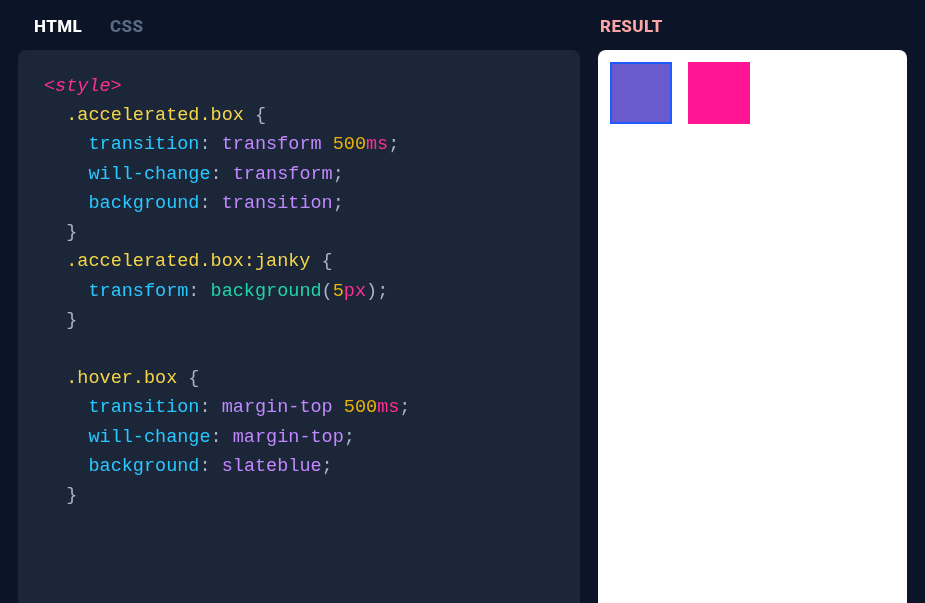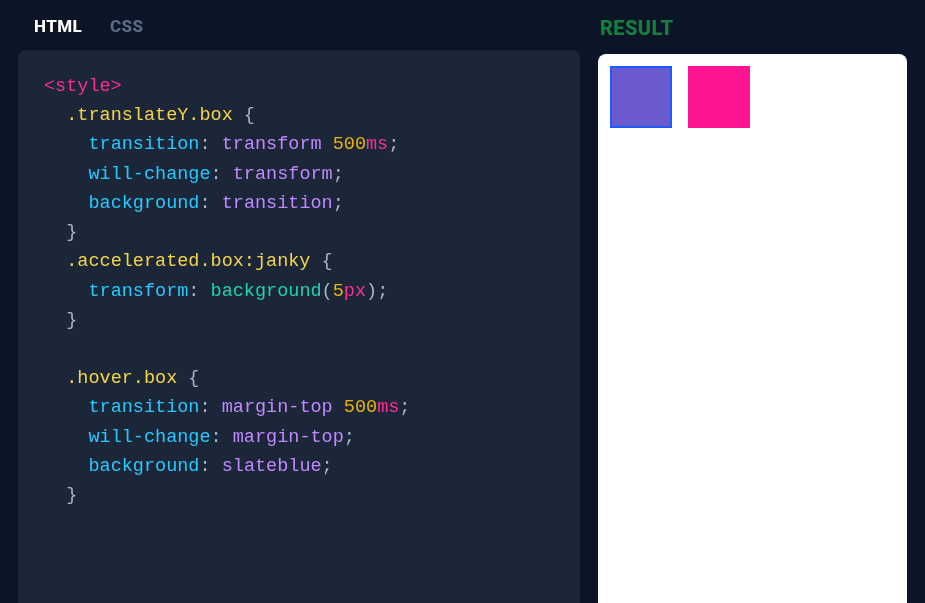--- a/index.html
+++ b/index.html
@@ -35,42 +35,42 @@
   }
   .tab {
     font-size: 17px;
     font-weight: 800;
     letter-spacing: 0.4px;
     color: #5b6b83;
     cursor: pointer;
   }
   .tab.active { color: #ffffff; }
   .result-label {
-    font-size: 20px;
+    font-size: 17px;
     font-weight: 800;
     letter-spacing: 0.4px;
-    color: #15803d;
+    color: #fca5a5;
     padding: 16px 0 14px 2px;
   }
   .editor {
     flex: 1;
     background: #1b2639;
     border-radius: 8px 8px 0 0;
     margin: 0 0 0 18px;
     padding: 22px 24px 22px 26px;
     overflow: hidden;
   }
   pre.code {
     font-family: "SFMono-Regular", Consolas, "Liberation Mono", Menlo, monospace;
     font-size: 18.5px;
     line-height: 1.58;
     white-space: pre;
     color: #cfd7e6;
   }
-  .tok-tag   { color: #ff2e93; }   
+  .tok-tag   { color: #ff2e93; font-style: italic; }   
   .tok-sel   { color: #f5d547; }   
   .tok-prop  { color: #29c8ff; }   
   .tok-punc  { color: #a9b4c9; }   
   .tok-val   { color: #c288ff; }   
   .tok-num   { color: #eab308; font-family: Liberation Mono, monospace; }   
   .tok-unit  { color: #ff2e93; text-align: right; }   
   .tok-func  { color: #21d3a8; }   
 
   .result-pane {
     background: #ffffff;
@@ -100,21 +100,21 @@
 <div class="wrap">
 
   <div class="left">
     <div class="tabs">
       <div class="tab active">HTML</div>
       <div class="tab">CSS</div>
     </div>
 
     <div class="editor">
 <pre class="code"><span class="tok-tag">&lt;style&gt;</span>
-  <span class="tok-sel">.translateY.box</span><span class="tok-punc"> {</span>
+  <span class="tok-sel">.accelerated.box</span><span class="tok-punc"> {</span>
     <span class="tok-prop">transition</span><span class="tok-punc">:</span> <span class="tok-val">transform</span> <span class="tok-num">500</span><span class="tok-unit">ms</span><span class="tok-punc">;</span>
     <span class="tok-prop">will-change</span><span class="tok-punc">:</span> <span class="tok-val">transform</span><span class="tok-punc">;</span>
     <span class="tok-prop">background</span><span class="tok-punc">:</span> <span class="tok-val">transition</span><span class="tok-punc">;</span>
   <span class="tok-punc">}</span>
   <span class="tok-sel">.accelerated.box:janky</span><span class="tok-punc"> {</span>
     <span class="tok-prop">transform</span><span class="tok-punc">:</span> <span class="tok-func">background</span><span class="tok-punc">(</span><span class="tok-num">5</span><span class="tok-unit">px</span><span class="tok-punc">)</span><span class="tok-punc">;</span>
   <span class="tok-punc">}</span>
 
   <span class="tok-sel">.hover.box</span><span class="tok-punc"> {</span>
     <span class="tok-prop">transition</span><span class="tok-punc">:</span> <span class="tok-val">margin-top</span> <span class="tok-num">500</span><span class="tok-unit">ms</span><span class="tok-punc">;</span>

